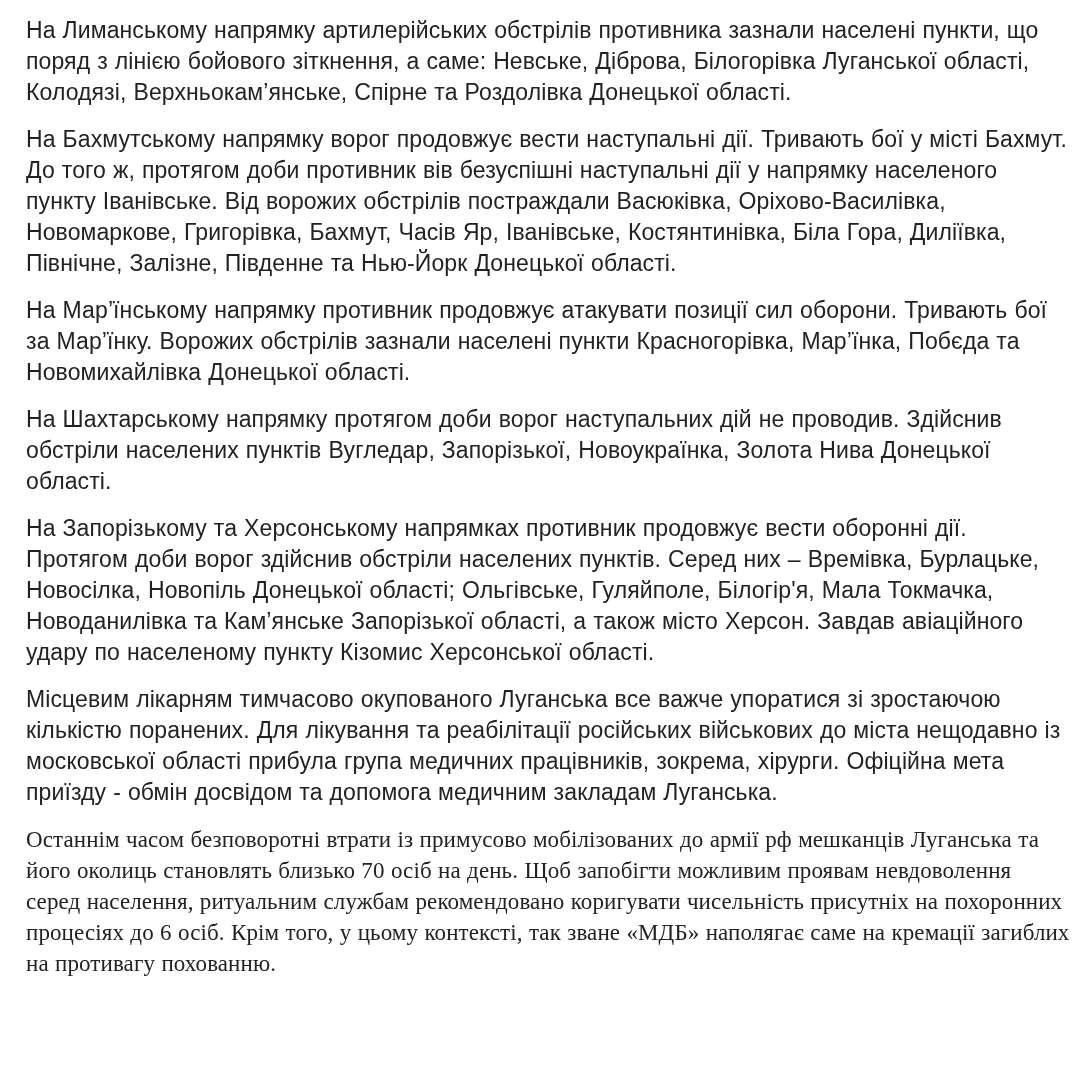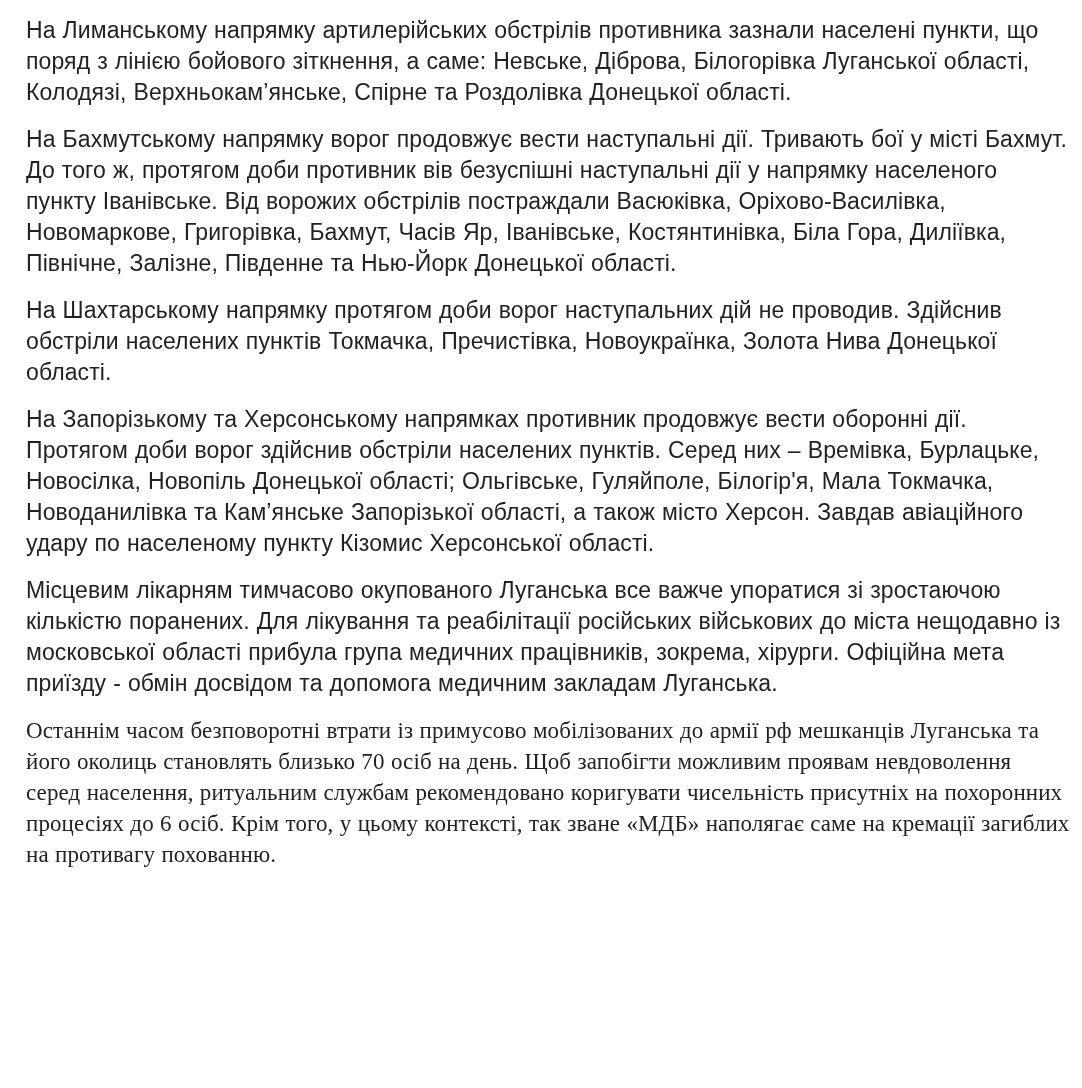--- a/index.html
+++ b/index.html
@@ -24,17 +24,18 @@
     word-spacing: 0.5px;
   }
   .report p:last-child { margin-bottom: 0; font-family: Liberation Serif, serif; }
 </style>
 </head>
 <body>
 
 <div class="report">
   <p>На Лиманському напрямку артилерійських обстрілів противника зазнали населені пункти, що поряд з лінією бойового зіткнення, а саме: Невське, Діброва, Білогорівка Луганської області, Колодязі, Верхньокам’янське, Спірне та Роздолівка Донецької області.</p>
   <p>На Бахмутському напрямку ворог продовжує вести наступальні дії. Тривають бої у місті Бахмут. До того ж, протягом доби противник вів безуспішні наступальні дії у напрямку населеного пункту Іванівське. Від ворожих обстрілів постраждали Васюківка, Оріхово-Василівка, Новомаркове, Григорівка, Бахмут, Часів Яр, Іванівське, Костянтинівка, Біла Гора, Диліївка, Північне, Залізне, Південне та Нью-Йорк Донецької області.</p>
-  <p>На Шахтарському напрямку протягом доби ворог наступальних дій не проводив. Здійснив обстріли населених пунктів Токмачка, Пречистівка, Новоукраїнка, Золота Нива Донецької області.</p>
+  <p>На Мар’їнському напрямку противник продовжує атакувати позиції сил оборони. Тривають бої за Мар’їнку. Ворожих обстрілів зазнали населені пункти Красногорівка, Мар’їнка, Побєда та Новомихайлівка Донецької області.</p>
+  <p>На Шахтарському напрямку протягом доби ворог наступальних дій не проводив. Здійснив обстріли населених пунктів Вугледар, Запорізької, Новоукраїнка, Золота Нива Донецької області.</p>
   <p>На Запорізькому та Херсонському напрямках противник продовжує вести оборонні дії. Протягом доби ворог здійснив обстріли населених пунктів. Серед них – Времівка, Бурлацьке, Новосілка, Новопіль Донецької області; Ольгівське, Гуляйполе, Білогір'я, Мала Токмачка, Новоданилівка та Кам’янське Запорізької області, а також місто Херсон. Завдав авіаційного удару по населеному пункту Кізомис Херсонської області.</p>
   <p>Місцевим лікарням тимчасово окупованого Луганська все важче упоратися зі зростаючою кількістю поранених. Для лікування та реабілітації російських військових до міста нещодавно із московської області прибула група медичних працівників, зокрема, хірурги. Офіційна мета приїзду - обмін досвідом та допомога медичним закладам Луганська.</p>
   <p>Останнім часом безповоротні втрати із примусово мобілізованих до армії рф мешканців Луганська та його околиць становлять близько 70 осіб на день. Щоб запобігти можливим проявам невдоволення серед населення, ритуальним службам рекомендовано коригувати чисельність присутніх на похоронних процесіях до 6 осіб. Крім того, у цьому контексті, так зване «МДБ» наполягає саме на кремації загиблих на противагу похованню.</p>
 </div>
 
 </body></html>

